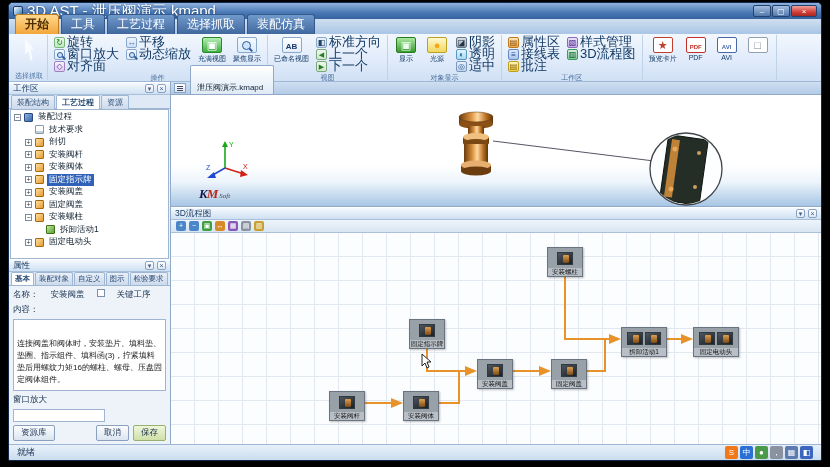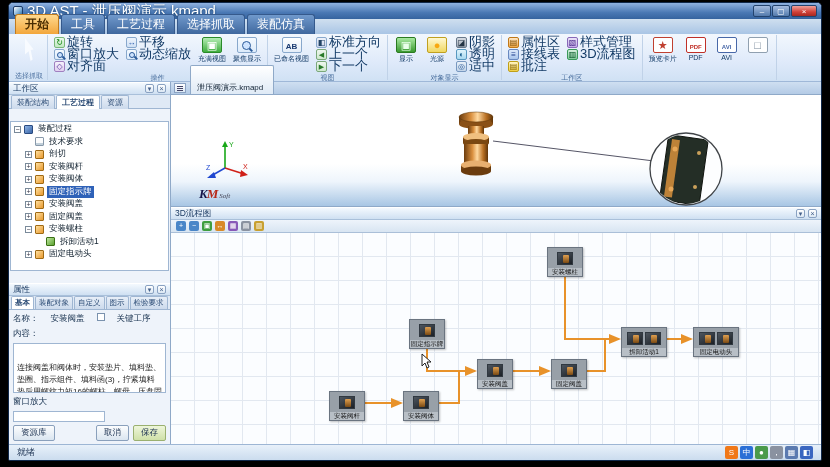--- a/index.html
+++ b/index.html
@@ -89,21 +89,21 @@
 .phead-btn{width:9px;height:9px;border:1px solid #8aa2c2;border-radius:2px;flex:0 0 auto;
   background:linear-gradient(#fff,#dce8f4);font-size:7px;line-height:8px;text-align:center;color:#44608a}
 .phead-btn.menu::before{content:"▾"}
 .phead-btn.close::before{content:"×"}
 .ptabs{height:14px;flex:0 0 auto;display:flex;align-items:flex-start;gap:1px;padding:0 2px;
   background:#dfe9f5;border-bottom:1px solid #9fb6d2}
 .ptab{font-size:8px;padding:1px 5px;border:1px solid #9fb6d2;border-bottom:none;border-radius:2px 2px 0 0;
   background:linear-gradient(#e8eff8,#ccdaec);color:#2a4a74;white-space:nowrap}
 .ptab.active{background:#fff;font-weight:bold}
 .ptabs.small .ptab{font-size:7.5px;padding:1px 3px}
-.tree{height:150px;flex:0 0 auto;background:#fff;border:1px solid #9fb6d2;margin:12px 1px;overflow:hidden;padding-top:1px}
+.tree{height:150px;flex:0 0 auto;background:#fff;border:1px solid #9fb6d2;margin:0 1px;overflow:hidden;padding-top:1px}
 .trow{display:flex;align-items:center;gap:3px;height:12.5px;font-size:8.5px;color:#10202e;white-space:nowrap}
 .trow.sel .tlabel{background:var(--sel,#2f62b8);color:#fff}
 .expander{width:7px;height:7px;border:1px solid #7a8a9a;background:#fff;font-size:7px;line-height:5px;
   text-align:center;color:#334;flex:0 0 auto}
 .expander.blank{border:none;background:transparent}
 .ticon{width:9px;height:9px;flex:0 0 auto;border-radius:1px}
 .t-root{background:linear-gradient(135deg,#8fb4e4,#3a66a8);border:1px solid #2a4a80}
 .t-doc{background:#fdfdfd;border:1px solid #8899aa;box-shadow:inset 0 -2px 0 #c2d0da}
 .t-step{background:linear-gradient(135deg,#ffe0a0,#e89a30);border:1px solid #a06a14}
 .t-activity{background:linear-gradient(135deg,#c0e8a0,#5aa030);border:1px solid #3a7014}

